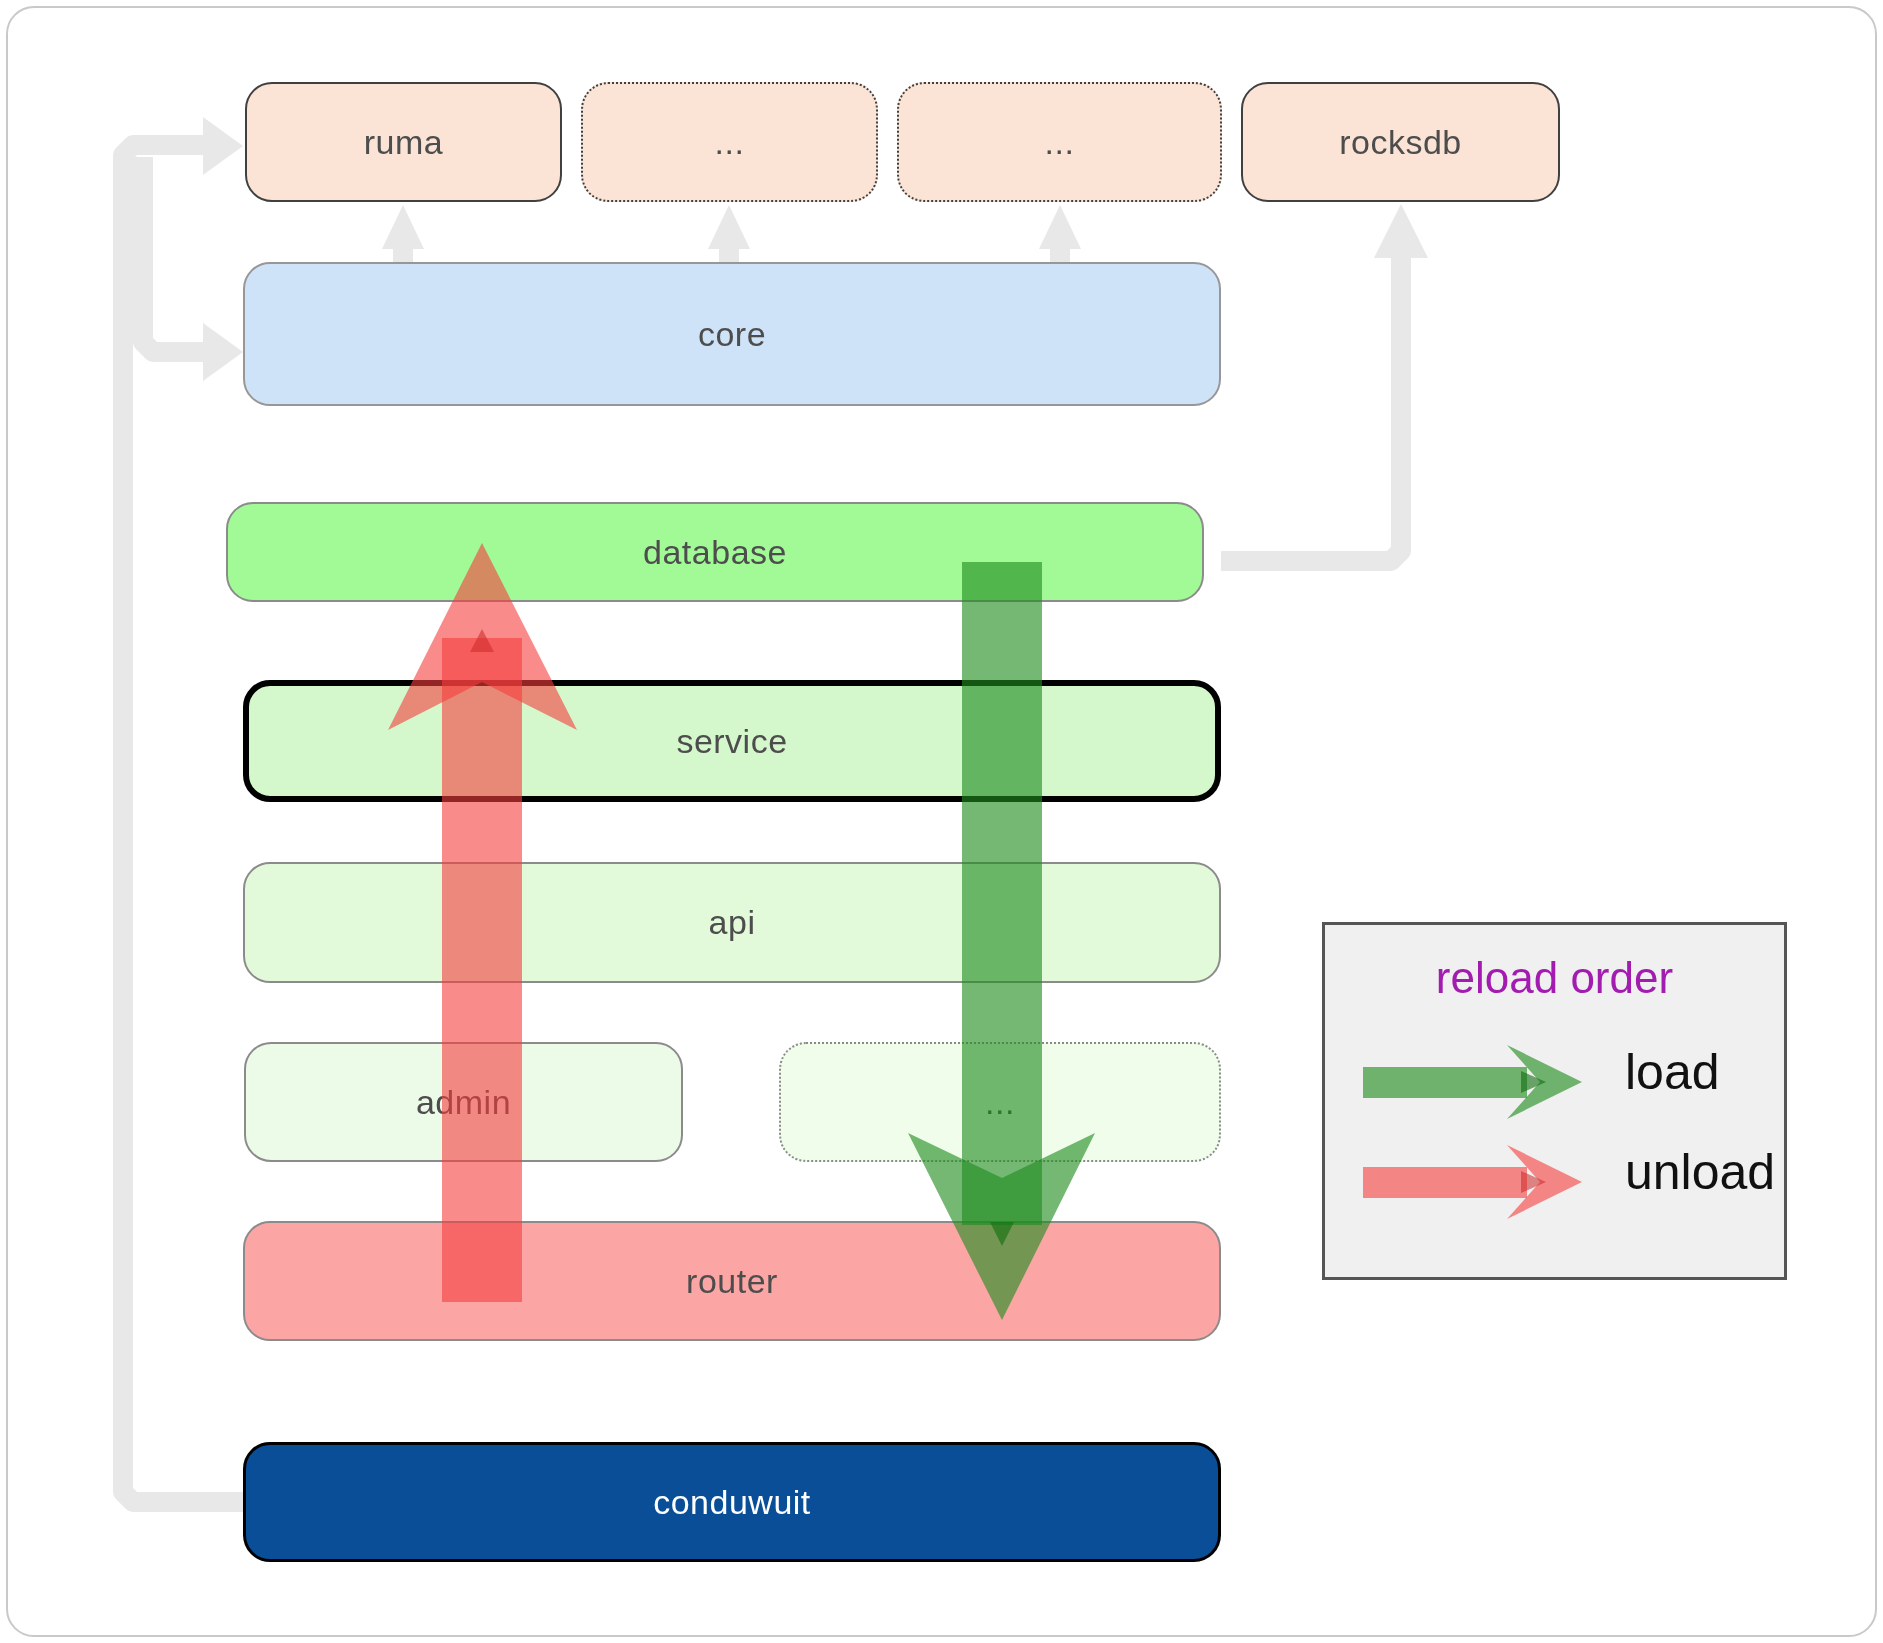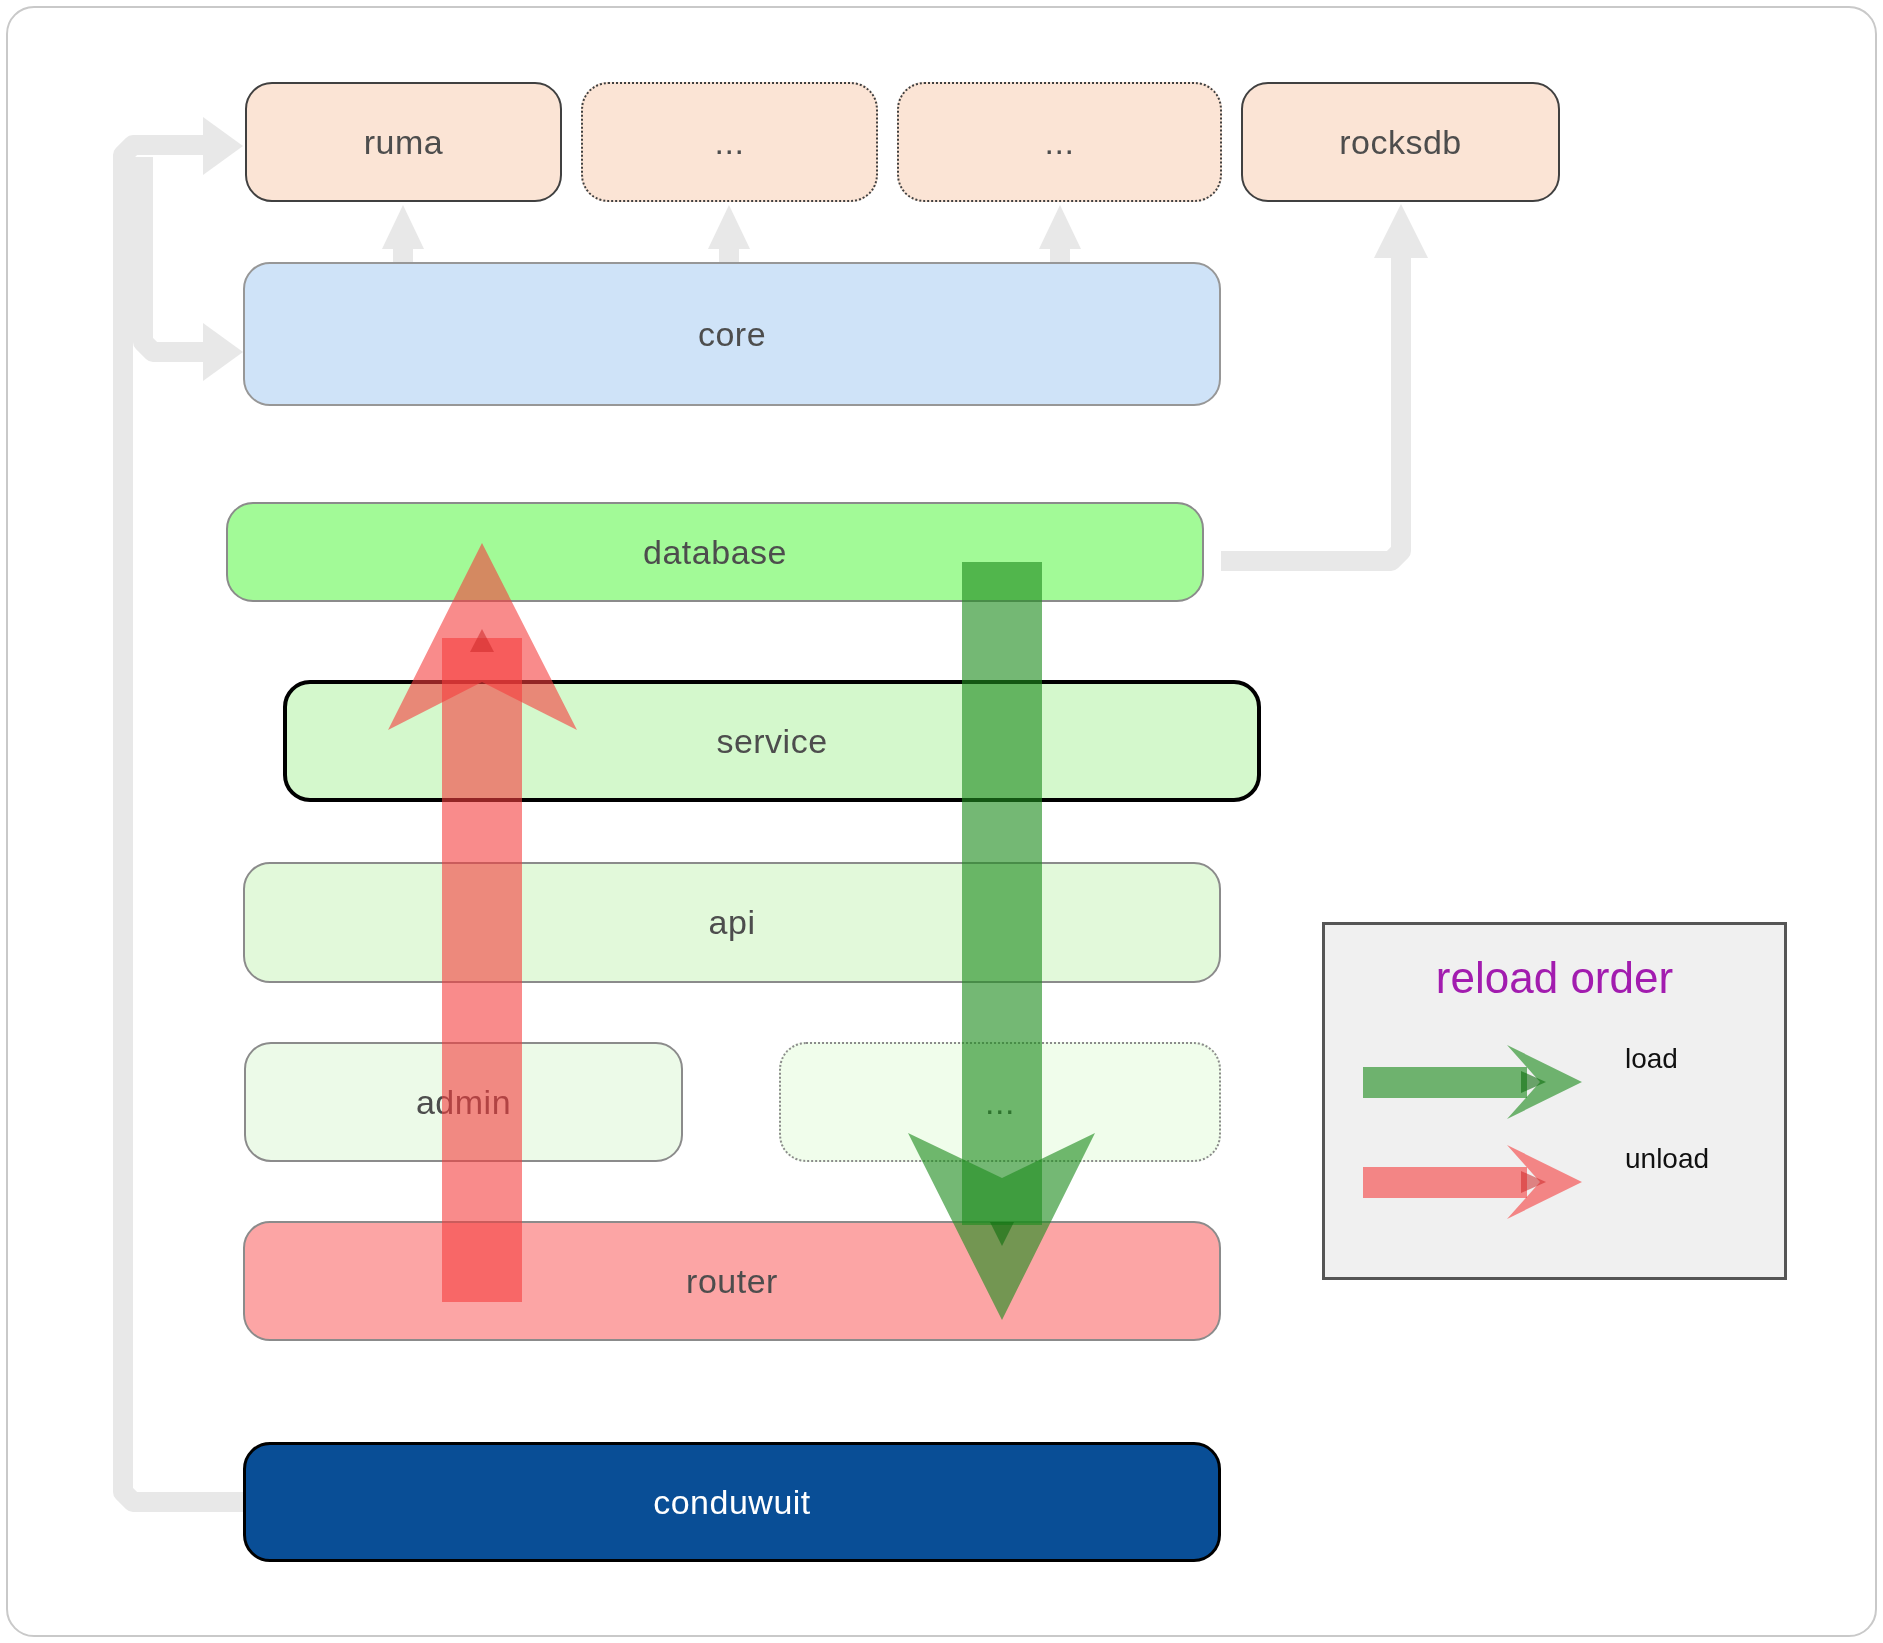--- a/index.html
+++ b/index.html
@@ -16,36 +16,36 @@
   #overlay{z-index:5;}
   .node{
     position:absolute;display:flex;align-items:center;justify-content:center;
     box-sizing:border-box;border-radius:27px;z-index:2;
     font-size:34px;font-weight:500;color:#4d4d4d;letter-spacing:0.5px;
   }
   .node.top-solid{background:#fbe4d5;border:2.5px solid #404040;}
   .node.top-dotted{background:#fbe4d5;border:2.5px dotted #404040;}
   .node.core{background:#cfe3f8;border:2px solid #979797;}
   .node.database{background:#a2fa97;border:2px solid #8b8b8b;}
-  .node.service{background:#d4f8cc;border:4px solid #000000;margin-left:40px;}
+  .node.service{background:#d4f8cc;border:6px solid #000000;}
   .node.api{background:#e2f9da;border:2px solid #8b8b8b;}
   .node.admin{background:#ecfae8;border:2px solid #8b8b8b;}
   .node.mid-dotted{background:#f0fdeb;border:2px dotted #8b8b8b;}
   .node.router{background:#fca5a5;border:2px solid #8b8b8b;}
   .node.conduwuit{background:#094e96;border:3px solid #000000;color:#ffffff;}
   .legend{
     position:absolute;left:1322px;top:922px;width:465px;height:358px;
     background:#f0f0f0;border:3px solid #555555;box-sizing:border-box;z-index:2;
   }
   .legend-title{
     position:absolute;left:0;top:28px;width:100%;text-align:center;
     font-size:44px;font-weight:500;color:#a21caf;
   }
   .legend-label{
-    position:absolute;left:300px;font-size:28px;color:#111111;font-weight:400;
+    position:absolute;left:300px;font-size:50px;color:#111111;font-weight:400;
   }
   .legend-label.load{top:118px;}
   .legend-label.unload{top:218px;}
 </style>
 </head>
 <body>
 
 <div id="canvas">
 
   <svg id="edges" class="layer" width="1883" height="1643" viewBox="0 0 1883 1643">

